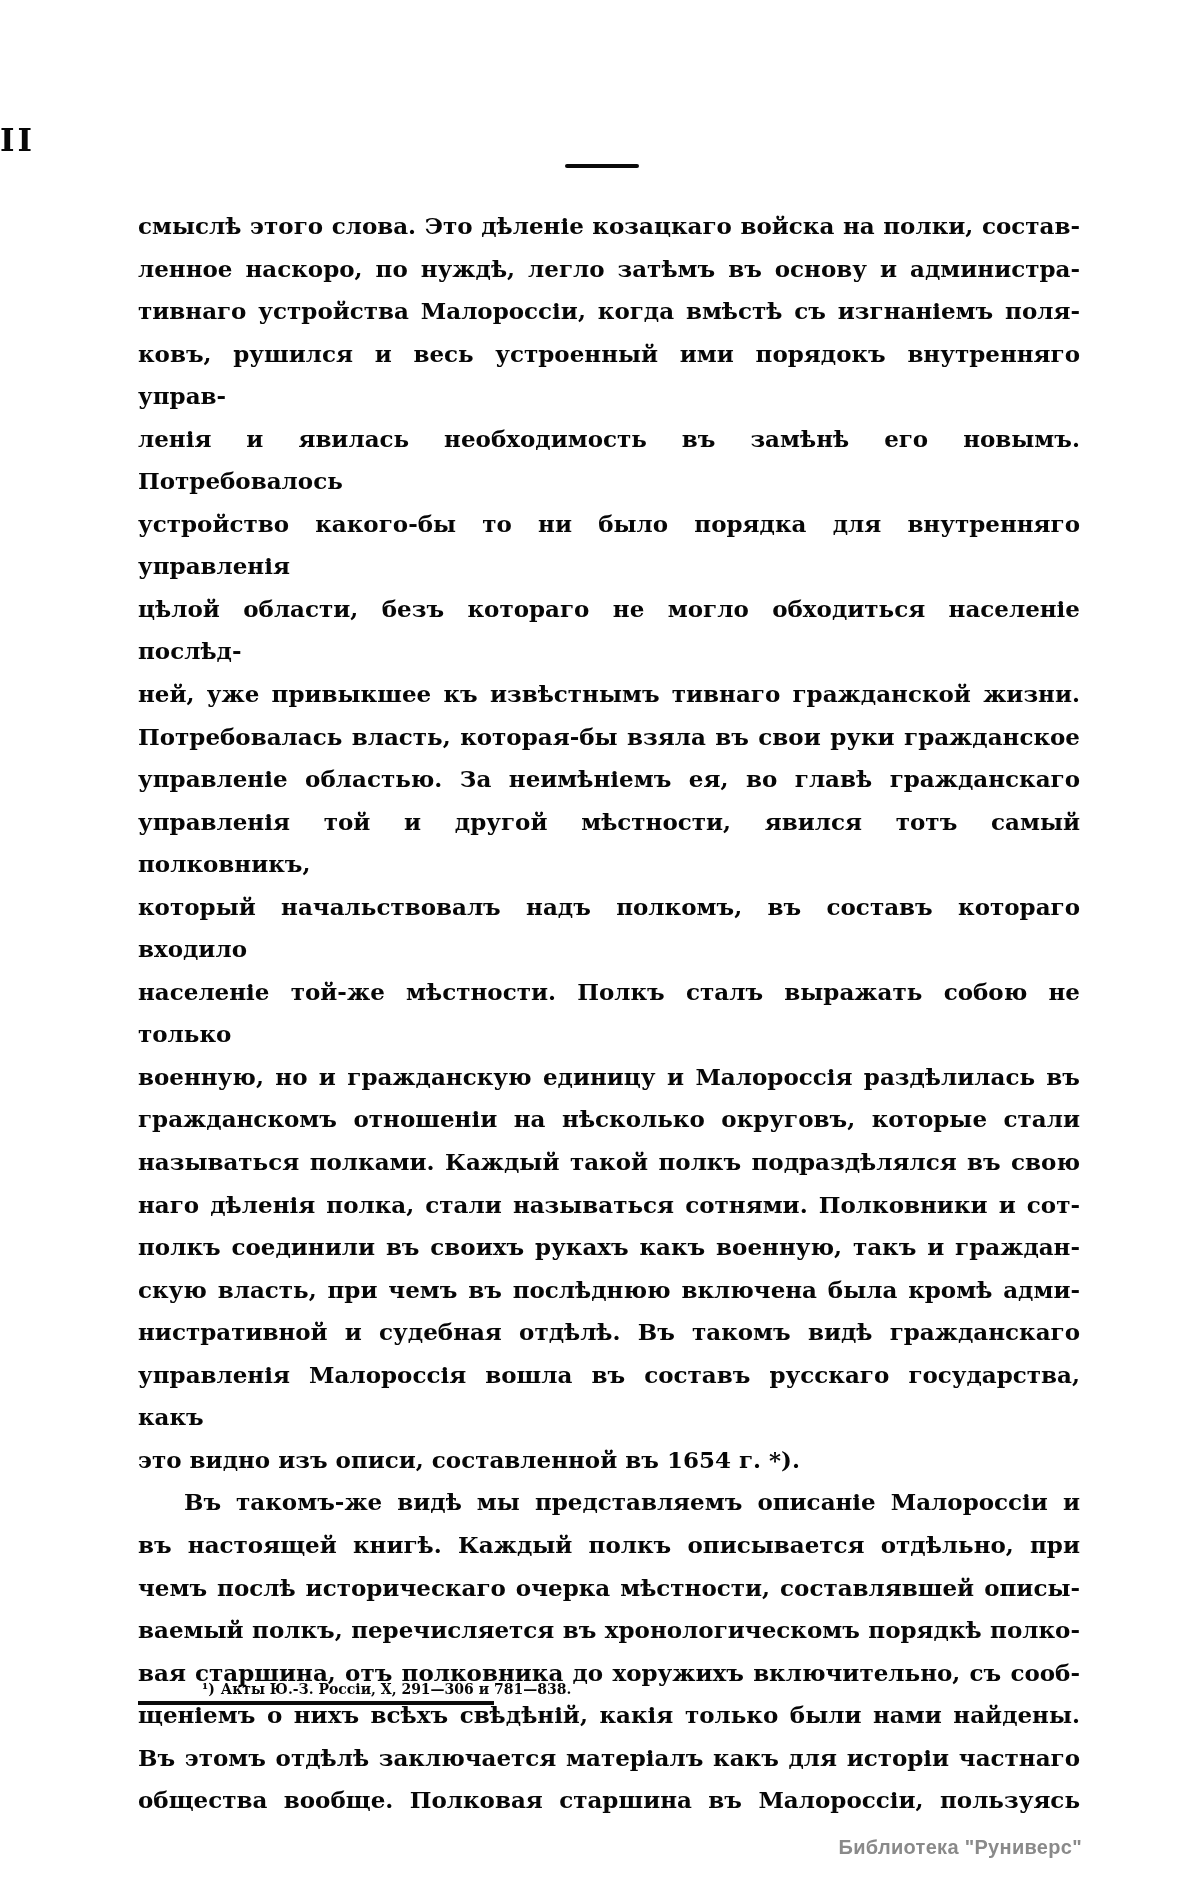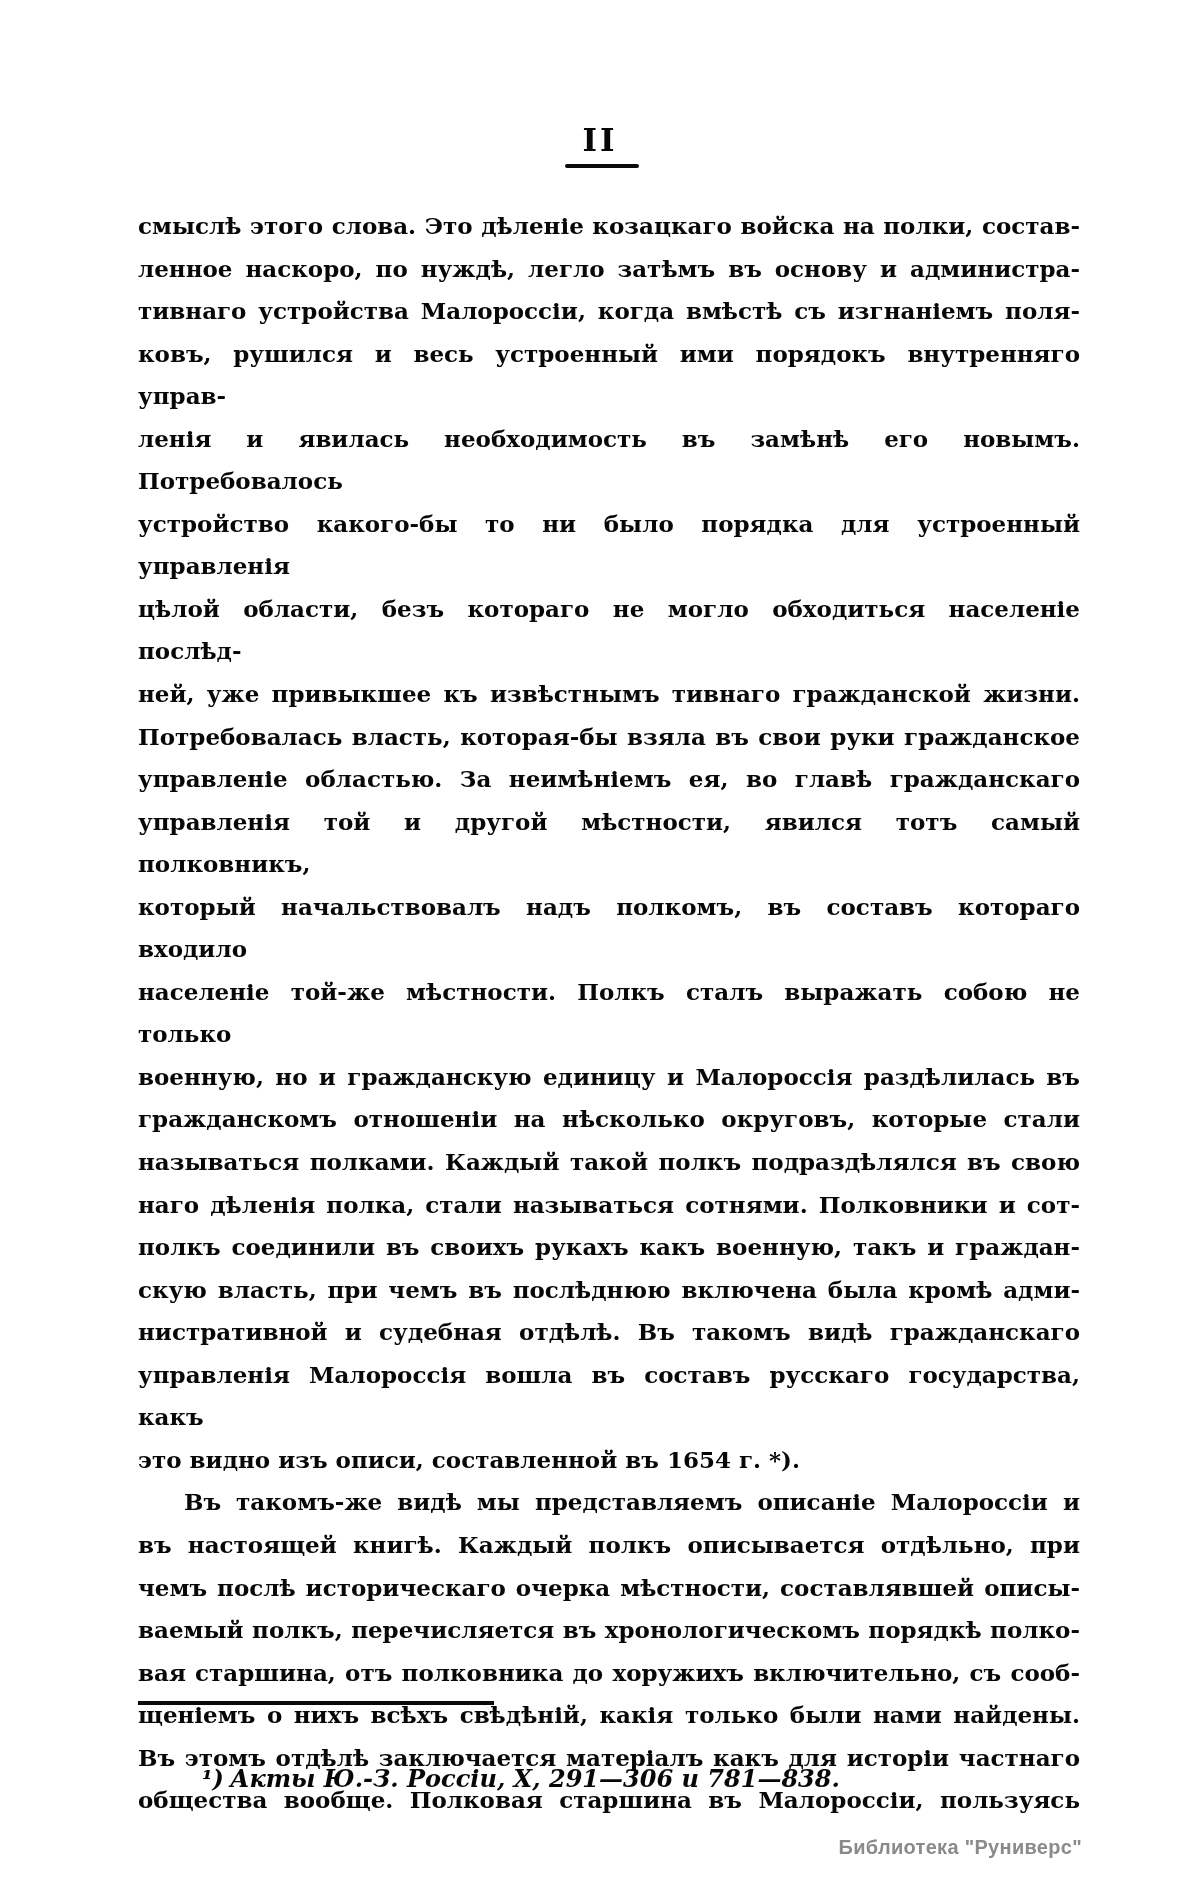--- a/index.html
+++ b/index.html
@@ -10,21 +10,20 @@
     background: #ffffff;
     overflow: hidden;
     font-family: "DejaVu Serif", serif;
     color: #070707;
   }
   .page-number {
     position: absolute;
     top: 122px;
     left: 0;
     width: 1200px;
-    text-align: center;
     font-size: 31px;
     font-weight: bold;
     letter-spacing: 3px;
   }
   .header-rule {
     position: absolute;
     top: 164px;
     left: 565px;
     width: 74px;
     height: 4px;
@@ -50,29 +49,28 @@
   .footnote-rule {
     position: absolute;
     top: 1701px;
     left: 138px;
     width: 356px;
     height: 4px;
     background: #0a0a0a;
   }
   .footnote {
     position: absolute;
-    top: 1766px;
+    top: 1676px;
     left: 138px;
     width: 942px;
     padding-left: 64px;
     box-sizing: border-box;
-    font-size: 24px;
+    font-size: 14px;
     font-weight: bold;
     line-height: 26px;
-    font-style: italic;
   }
   .footnote .fn-marker { margin-right: 6px; }
   .watermark {
     position: absolute;
     top: 1836px;
     left: 0;
     width: 1082px;
     text-align: right;
     font-family: "Liberation Sans", sans-serif;
     font-size: 20px;
@@ -89,21 +87,21 @@
   <div class="page-number">II</div>
 
   <div class="header-rule"></div>
 
   <div class="text-block">
       <div class="line">смыслѣ этого слова. Это дѣленіе козацкаго войска на полки, состав-</div>
       <div class="line">ленное наскоро, по нуждѣ, легло затѣмъ въ основу и администра-</div>
       <div class="line">тивнаго устройства Малороссіи, когда вмѣстѣ съ изгнаніемъ поля-</div>
       <div class="line">ковъ, рушился и весь устроенный ими порядокъ внутренняго управ-</div>
       <div class="line">ленія и явилась необходимость въ замѣнѣ его новымъ. Потребовалось</div>
-      <div class="line">устройство какого-бы то ни было порядка для устроенный управленія</div>
+      <div class="line">устройство какого-бы то ни было порядка для внутренняго управленія</div>
       <div class="line">цѣлой области, безъ котораго не могло обходиться населеніе послѣд-</div>
       <div class="line">ней, уже привыкшее къ извѣстнымъ тивнаго гражданской жизни.</div>
       <div class="line">Потребовалась власть, которая-бы взяла въ свои руки гражданское</div>
       <div class="line">управленіе областью. За неимѣніемъ ея, во главѣ гражданскаго</div>
       <div class="line">управленія той и другой мѣстности, явился тотъ самый полковникъ,</div>
       <div class="line">который начальствовалъ надъ полкомъ, въ составъ котораго входило</div>
       <div class="line">населеніе той-же мѣстности. Полкъ сталъ выражать собою не только</div>
       <div class="line">военную, но и гражданскую единицу и Малороссія раздѣлилась въ</div>
       <div class="line">гражданскомъ отношеніи на нѣсколько округовъ, которые стали</div>
       <div class="line">называться полками. Каждый такой полкъ подраздѣлялся въ свою</div>

